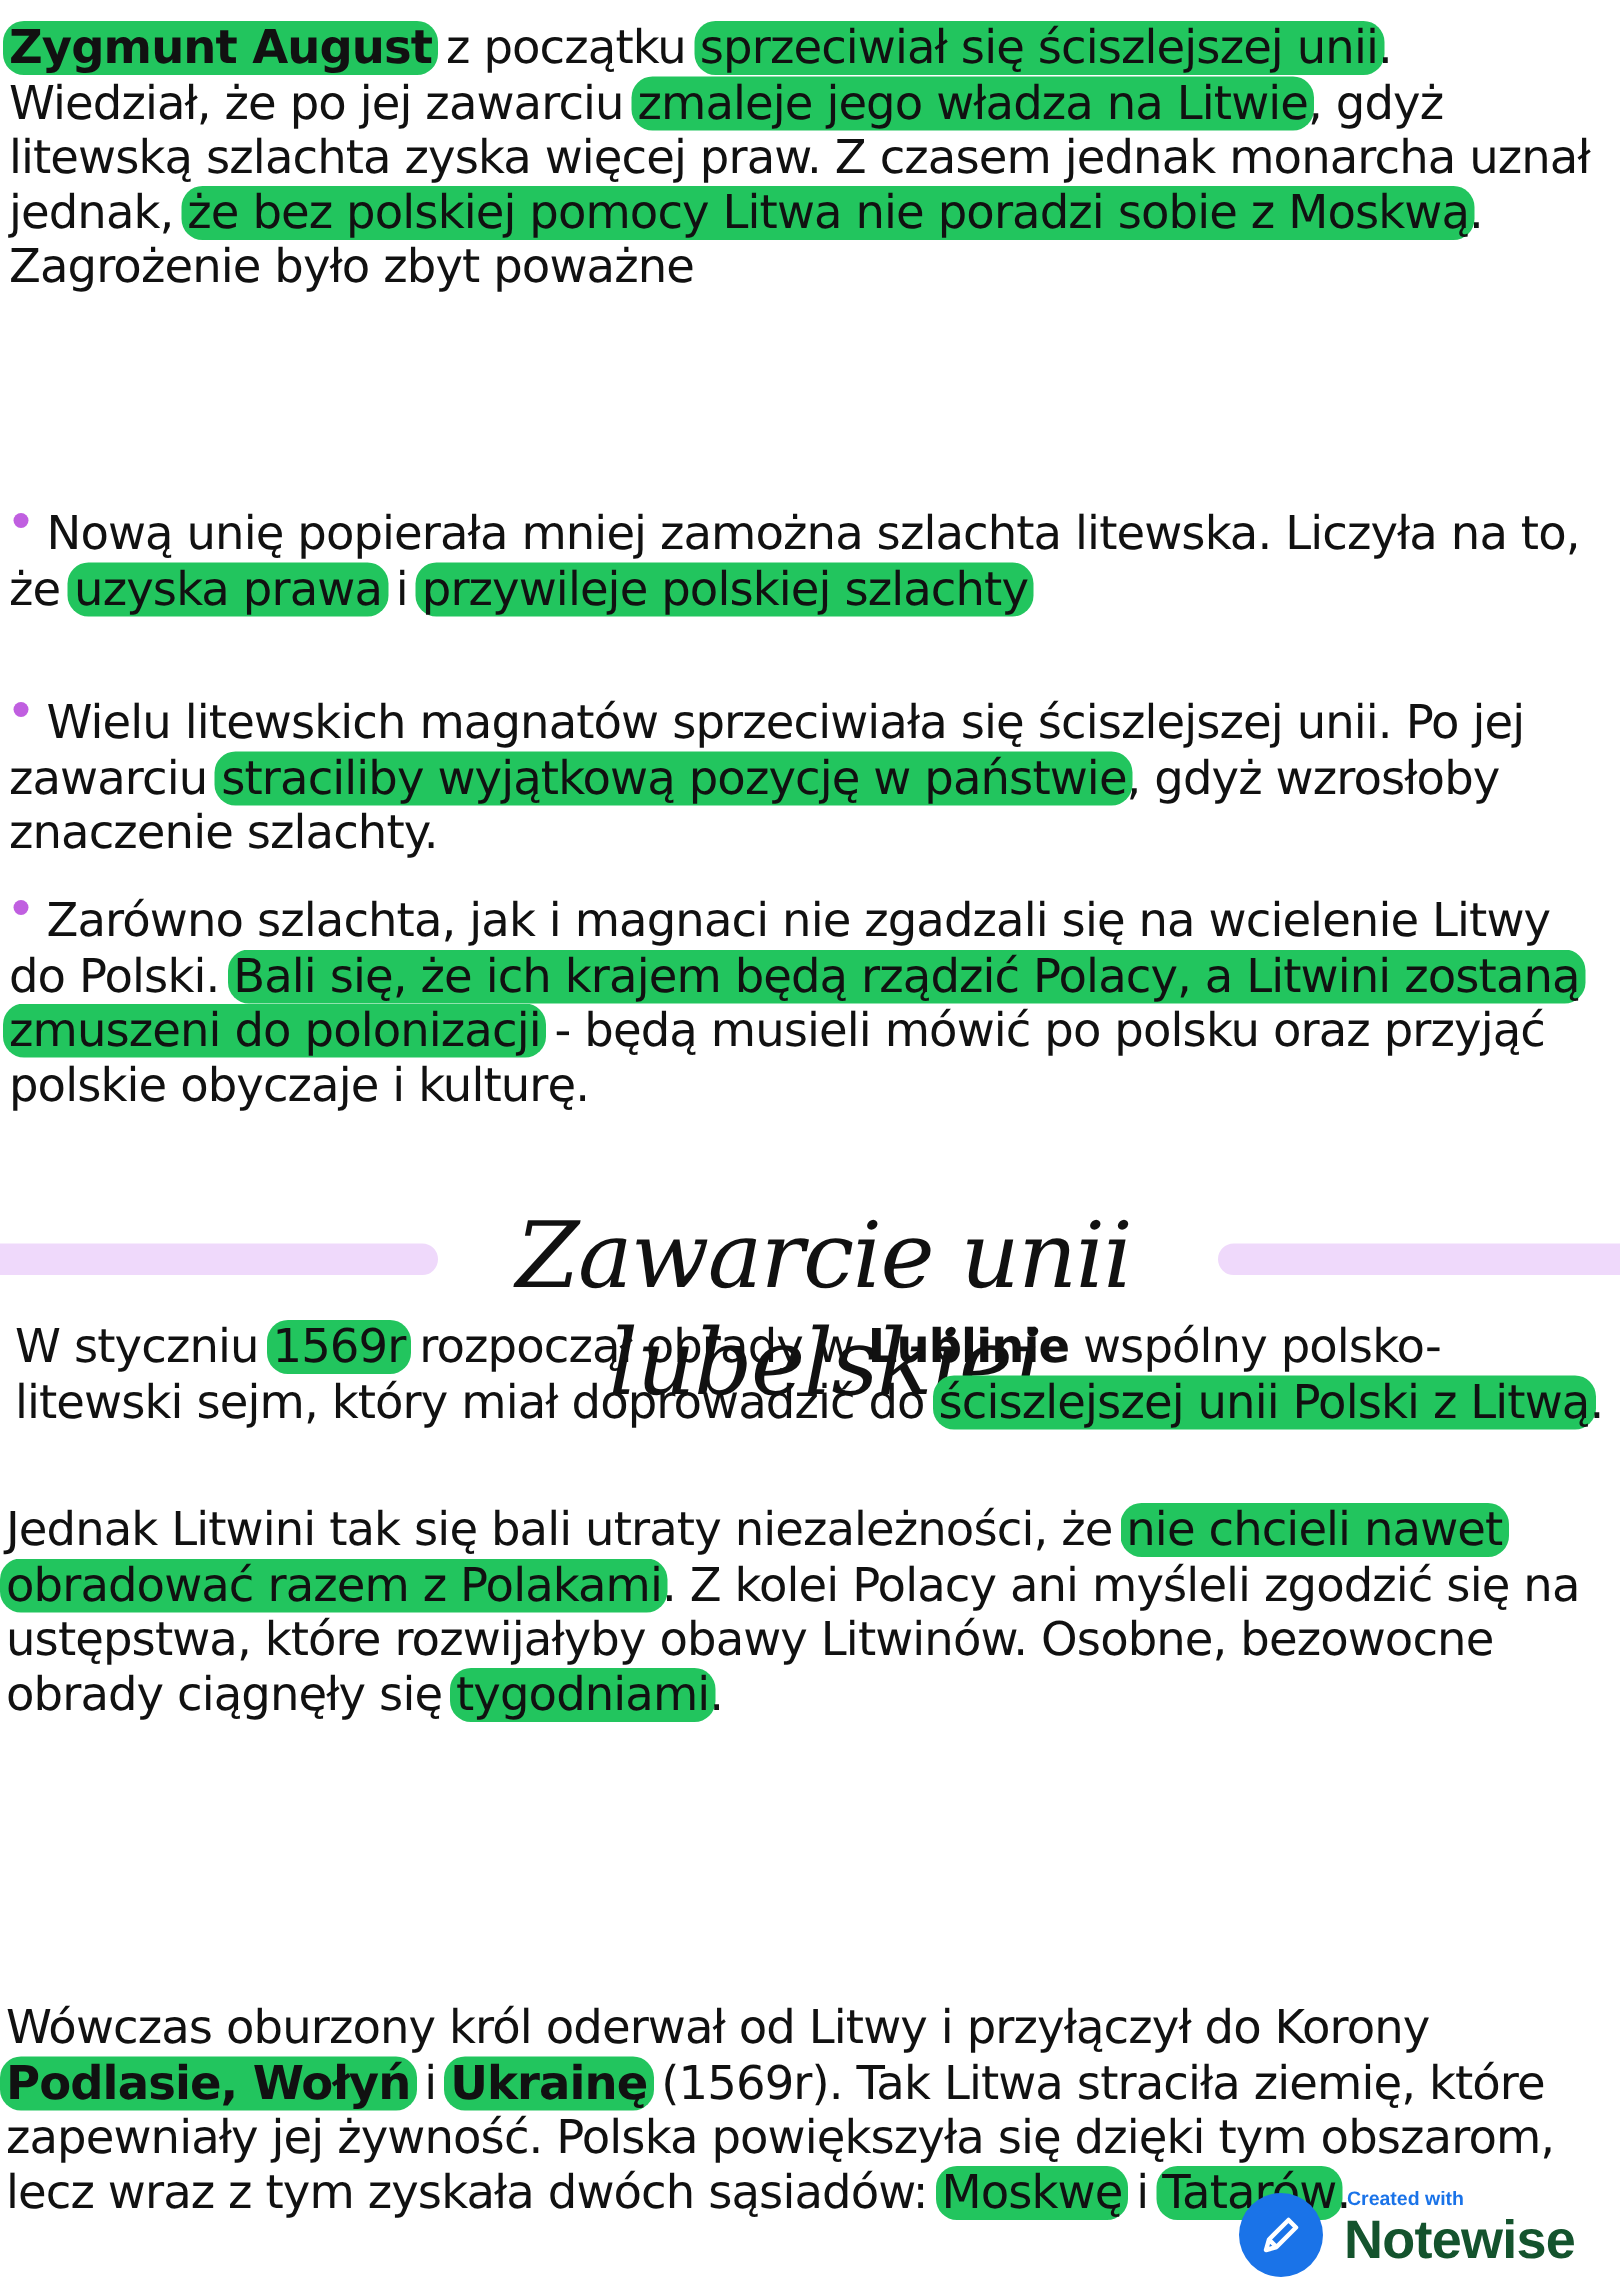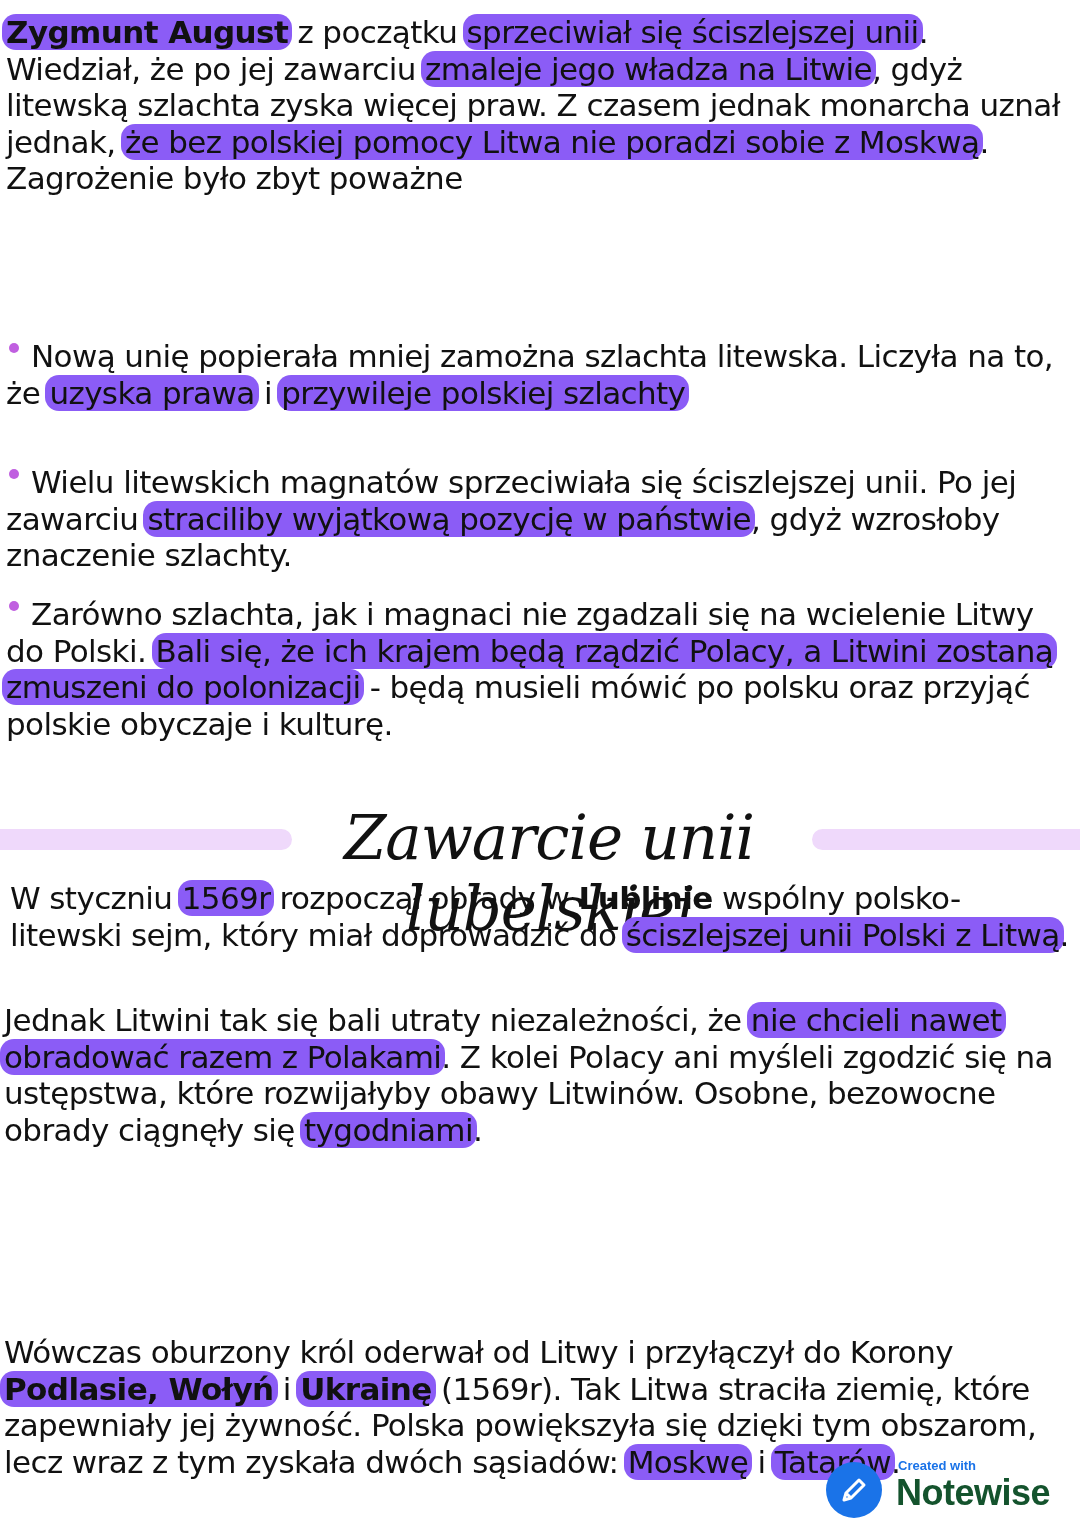--- a/index.html
+++ b/index.html
@@ -7,21 +7,21 @@
     width: 1080px; height: 1527px; overflow: hidden; position: relative;
     font-family: "DejaVu Sans", sans-serif; color: #111111;
   }
   .page { position: absolute; left: 0; top: 0; width: 1080px; height: 1527px; }
   .para {
     position: absolute; left: 6px; width: 1060px;
     font-size: 31px; line-height: 36.5px; letter-spacing: -0.6px;
     margin: 0;
   }
   .hl {
-    background: #8b5cf6;
+    background: #22c55e;
     border-radius: 14px;
     padding: 0 4px;
     margin: 0 -4px;
     box-decoration-break: clone;
     -webkit-box-decoration-break: clone;
   }
   .b { font-weight: bold; }
   .bullet-dot {
     display: inline-block; width: 10px; height: 10px; border-radius: 50%;
     background: #c05fe0; vertical-align: 14px; margin-right: 12px; margin-left: 3px;

